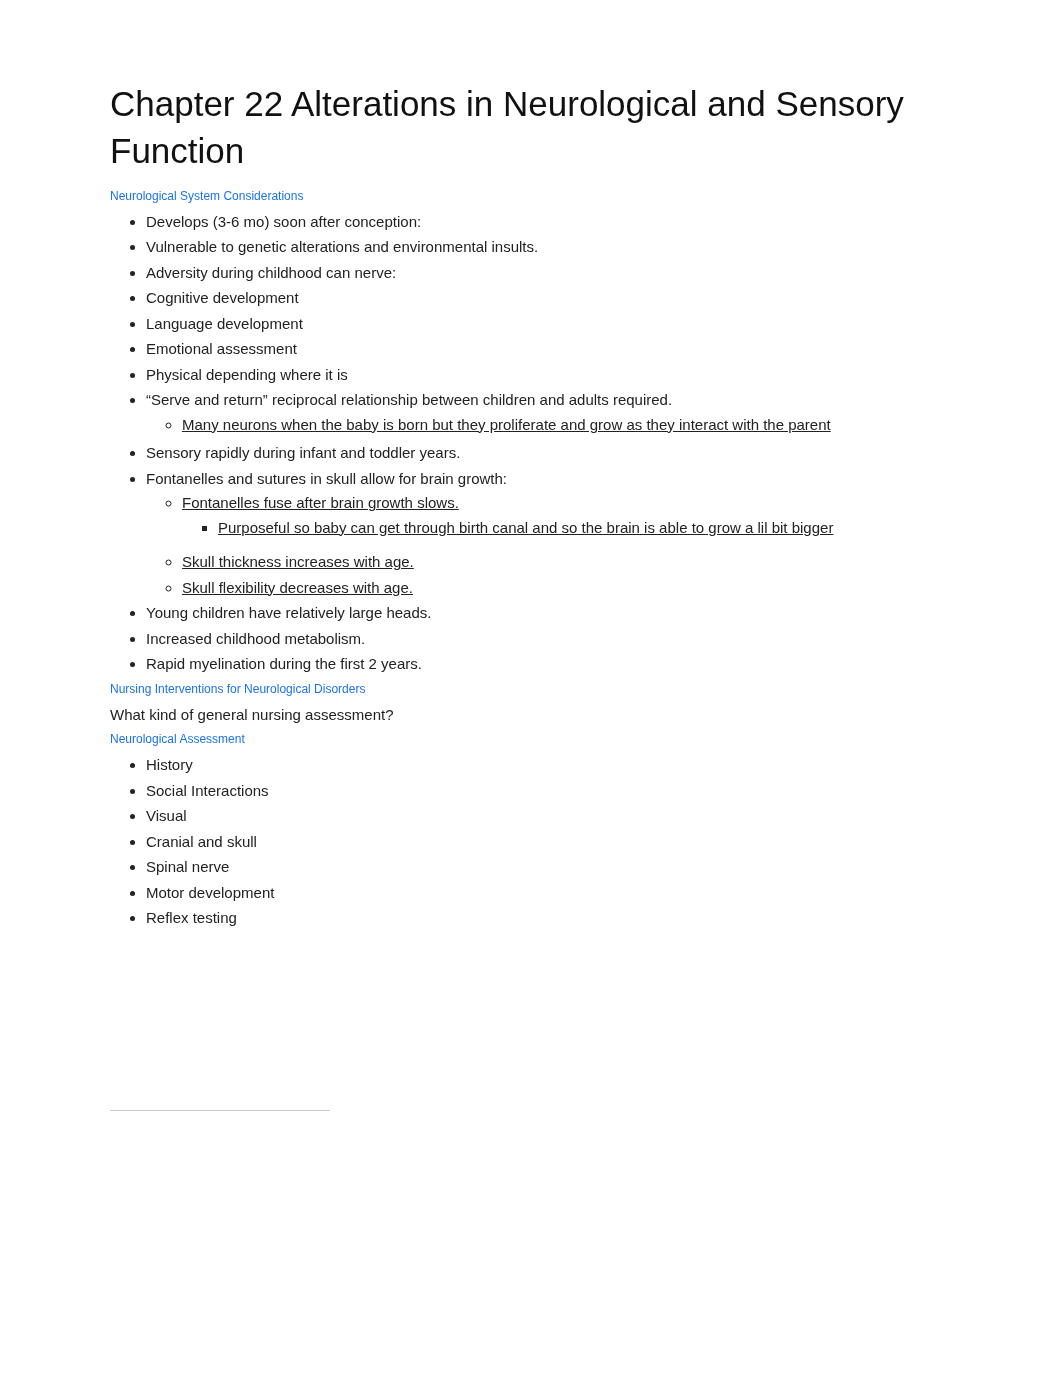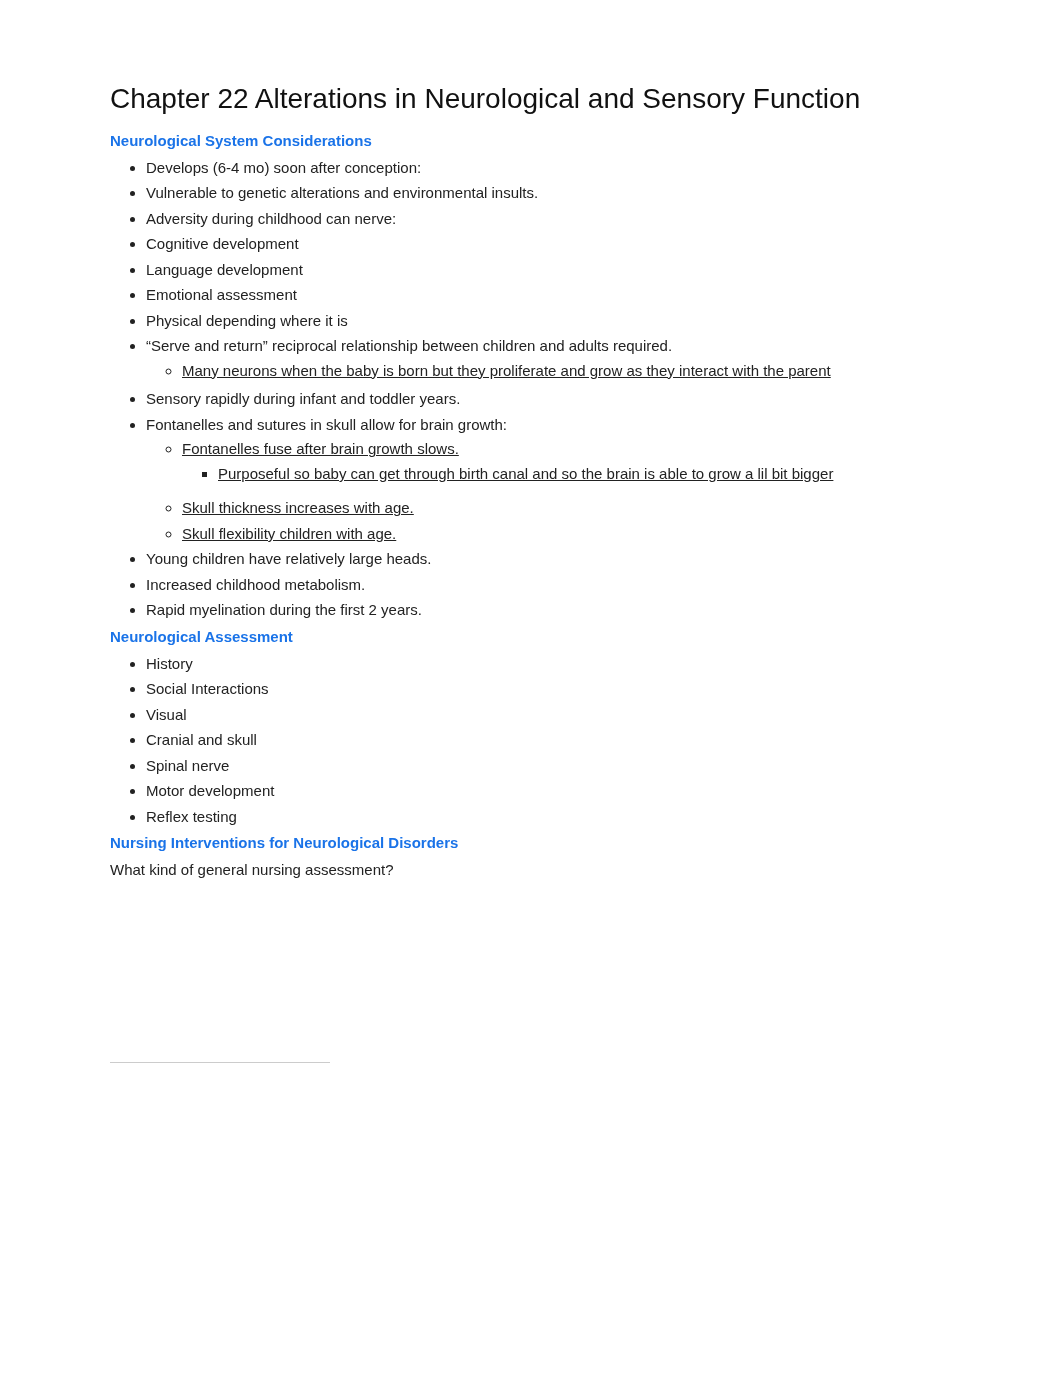--- a/index.html
+++ b/index.html
@@ -16,31 +16,31 @@
       width: 1062px;
       min-height: 1377px;
     }
 
     .page {
       padding: 80px 110px 80px 110px;
       max-width: 1062px;
     }
 
     .chapter-title {
-      font-size: 28px;
+      font-size: 35px;
       font-weight: normal;
       color: #111111;
       margin-bottom: 14px;
       line-height: 1.35;
     }
 
     .section-heading {
-      font-size: 15px;
+      font-size: 12px;
       color: #1a73e8;
-      font-weight: bold;
+      font-weight: normal;
       margin-bottom: 8px;
       margin-top: 4px;
     }
 
     ul.level1 {
       list-style-type: disc;
       padding-left: 36px;
       margin-bottom: 4px;
     }
 
@@ -82,21 +82,21 @@
 </head>
 <body>
 
 <div class="page">
 
   <h1 class="chapter-title">Chapter 22 Alterations in Neurological and Sensory Function</h1>
 
   <div class="section-block">
     <h2 class="section-heading">Neurological System Considerations</h2>
     <ul class="level1">
-      <li>Develops (6-4 mo) soon after conception:</li>
+      <li>Develops (3-6 mo) soon after conception:</li>
       <li>Vulnerable to genetic alterations and environmental insults.</li>
       <li>Adversity during childhood can nerve:</li>
       <li>Cognitive development</li>
       <li>Language development</li>
       <li>Emotional assessment</li>
       <li>Physical depending where it is</li>
       <li>“Serve and return” reciprocal relationship between children and adults required.
         <ul class="level2">
           <li>Many neurons when the baby is born but they proliferate and grow as they interact with the parent</li>
         </ul>
@@ -108,42 +108,42 @@
     <ul class="level1">
       <li>Sensory rapidly during infant and toddler years.</li>
       <li>Fontanelles and sutures in skull allow for brain growth:
         <ul class="level2">
           <li>Fontanelles fuse after brain growth slows.
             <ul class="level3">
               <li>Purposeful so baby can get through birth canal and so the brain is able to grow a lil bit bigger</li>
             </ul>
           </li>
           <li>Skull thickness increases with age.</li>
-          <li>Skull flexibility children with age.</li>
+          <li>Skull flexibility decreases with age.</li>
         </ul>
       </li>
       <li>Young children have relatively large heads.</li>
       <li>Increased childhood metabolism.</li>
       <li>Rapid myelination during the first 2 years.</li>
     </ul>
+  </div>
+
+  <div class="section-block">
+    <h2 class="section-heading">Nursing Interventions for Neurological Disorders</h2>
+    <p class="intro-text">What kind of general nursing assessment?</p>
   </div>
 
   <div class="section-block">
     <h2 class="section-heading">Neurological Assessment</h2>
     <ul class="level1">
       <li>History</li>
       <li>Social Interactions</li>
       <li>Visual</li>
       <li>Cranial and skull</li>
       <li>Spinal nerve</li>
       <li>Motor development</li>
       <li>Reflex testing</li>
     </ul>
   </div>
 
-  <div class="section-block">
-    <h2 class="section-heading">Nursing Interventions for Neurological Disorders</h2>
-    <p class="intro-text">What kind of general nursing assessment?</p>
-  </div>
-
   <div class="footer-line"></div>
 
 </div>
 
 </body></html>

